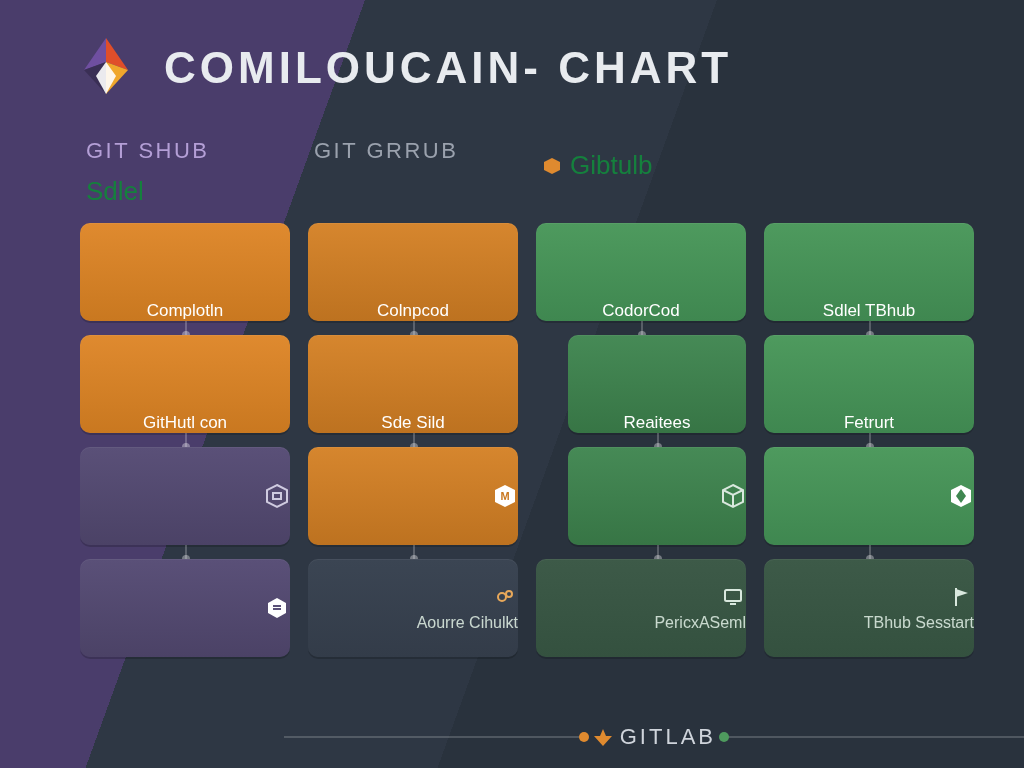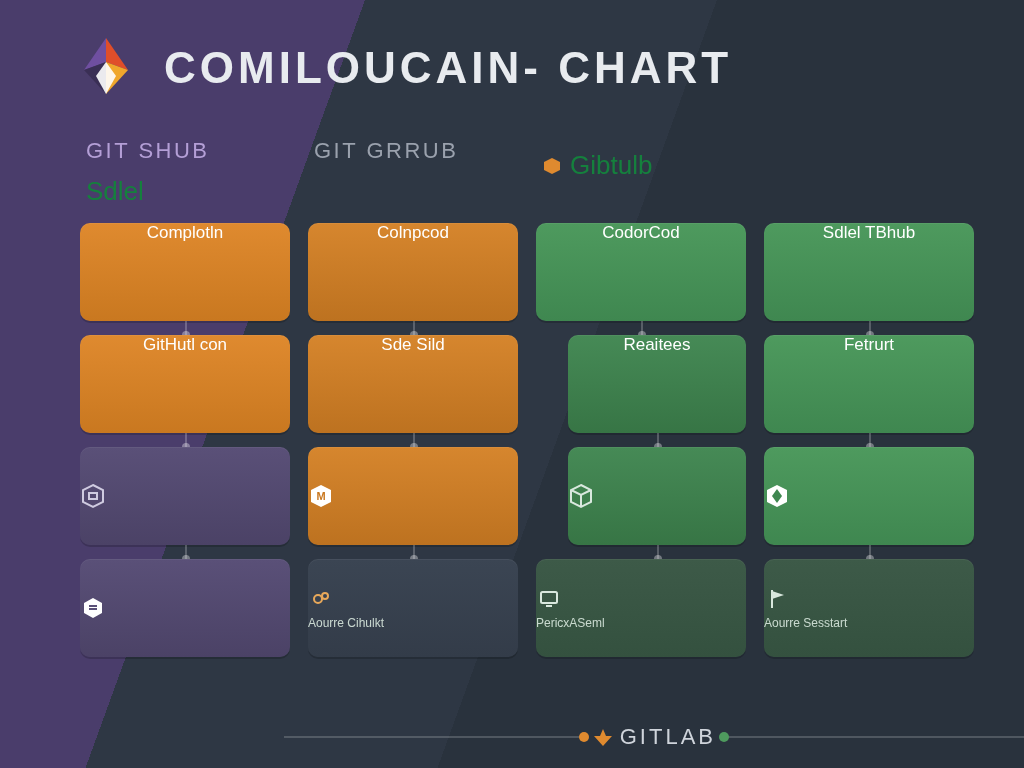--- a/index.html
+++ b/index.html
@@ -59,30 +59,30 @@
     display: grid;
     grid-template-columns: repeat(4, 210px);
     grid-template-rows: repeat(4, 98px);
     column-gap: 18px;
     row-gap: 14px;
     padding: 6px 0 0 80px;
   }
   .card {
     border-radius: 10px;
     display:flex;
-    align-items:flex-start;
+    align-items:flex-end;
     justify-content:center;
     position:relative;
     font-size:17px;
     font-weight:500;
     color:#fff;
     box-shadow: 0 2px 0 rgba(0,0,0,.18), inset 0 1px 0 rgba(255,255,255,.06);
   }
   .card.icon-only { flex-direction:column; gap:4px; font-size:12px; }
-  .card.icon-only .cap { font-size:12px; color:#d9e8de; opacity:.9; }
+  .card.icon-only .cap { font-size:16px; color:#d9e8de; opacity:.9; }
 
   .orange  { background: linear-gradient(180deg,#df8a2f,#c97820); }
   .orange2 { background: linear-gradient(180deg,#d6862e,#bd7220); }
   .green   { background: linear-gradient(180deg,#4e9a5e,#3f8750); }
   .green-d { background: linear-gradient(180deg,#468a56,#377545); margin-left: 32px; }
   .purple  { background: linear-gradient(180deg,#5a5078,#4b4266); }
   .slate   { background: linear-gradient(180deg,#3b4553,#333c49); }
   .slate-g { background: linear-gradient(180deg,#3d5a48,#34513f); }
 
   .conn { position:absolute; left:50%; bottom:-14px; width:2px; height:14px; background:rgba(255,255,255,.22); }
@@ -224,21 +224,21 @@
         <rect x="5" y="6" width="16" height="11" rx="1.5" fill="none" stroke="#d9e8de" stroke-width="2"></rect>
         <line x1="10" y1="20" x2="16" y2="20" stroke="#d9e8de" stroke-width="2"></line>
       </svg>
     <span class="cap">PericxASeml</span>
   </div>
   <div class="card slate-g icon-only">
     <svg class="hex" viewBox="0 0 26 26">
         <line x1="8" y1="4" x2="8" y2="22" stroke="#d9e8de" stroke-width="2"></line>
         <polygon points="8,5 20,9 8,13" fill="#d9e8de"></polygon>
       </svg>
-    <span class="cap">Aourre Sesstart</span>
+    <span class="cap">TBhub Sesstart</span>
   </div>
 </div>
 
 <div class="footer">
   <div class="line l"></div>
   <div class="footer-label">
     <svg width="22" height="22" viewBox="0 0 22 22">
       <polygon points="11,3 14,10 20,10 11,20 2,10 8,10" fill="#df8a2f"></polygon>
     </svg>
     <span>GITLAB</span>

